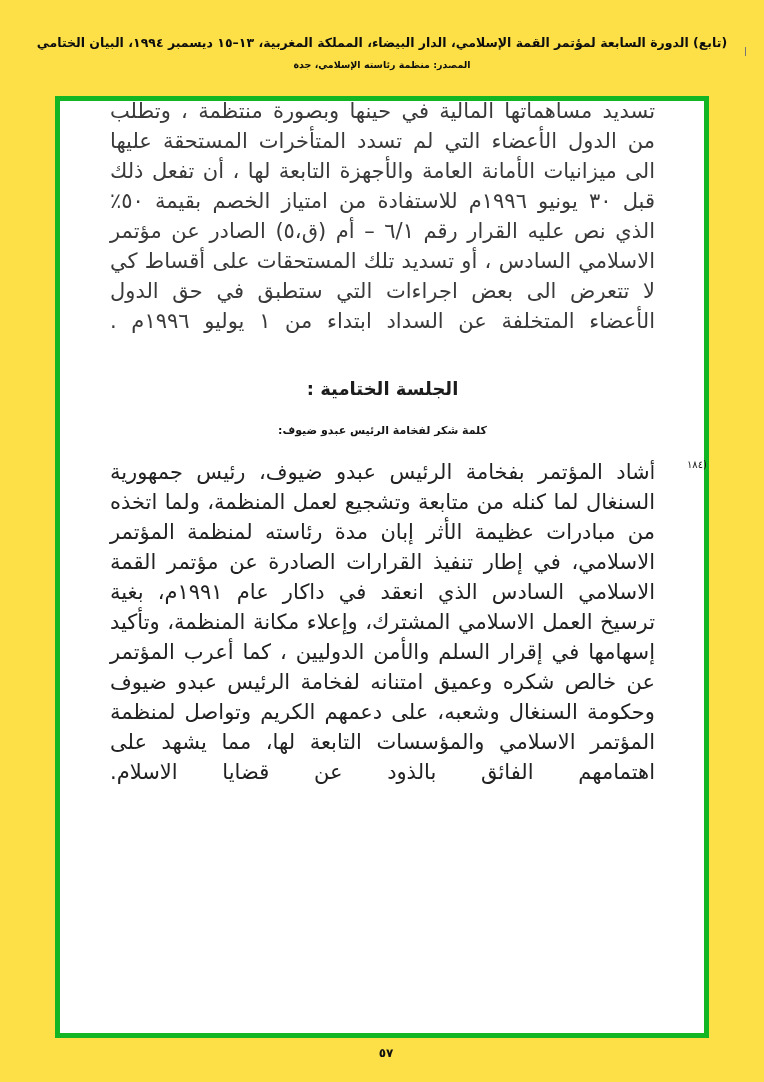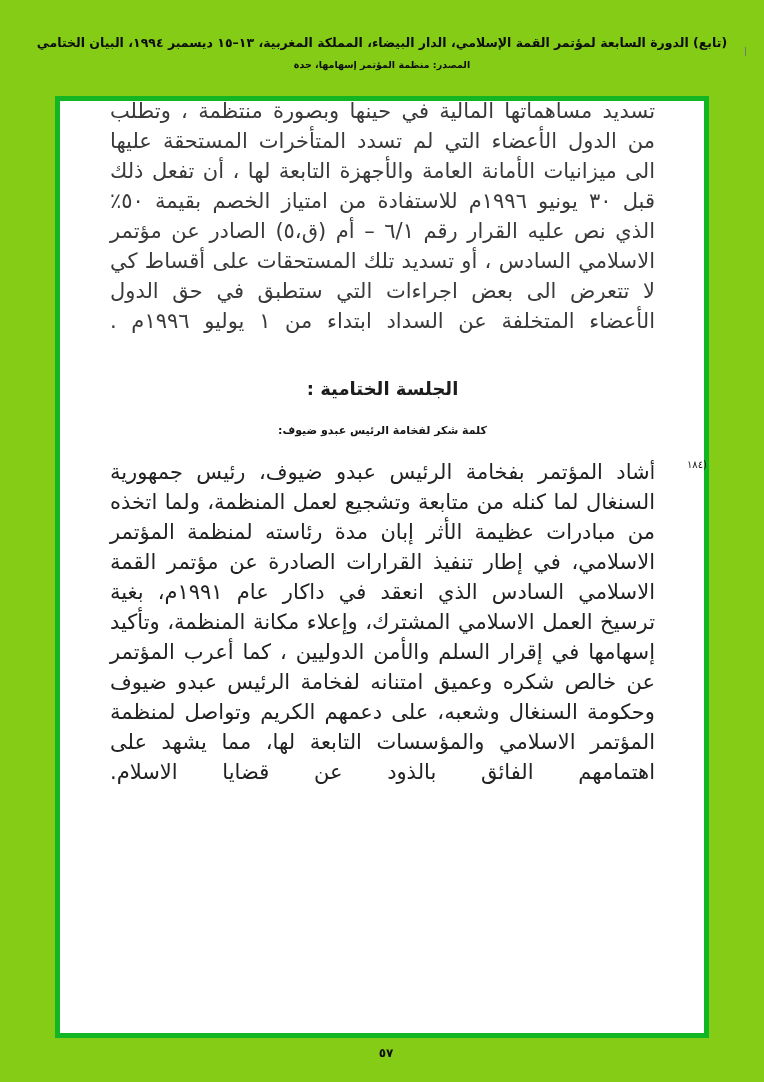--- a/index.html
+++ b/index.html
@@ -12,21 +12,21 @@
     height: 1082px;
     position: relative;
     font-family: "DejaVu Sans", "Liberation Sans", sans-serif;
     color: #1a1a1a;
     overflow: hidden;
   }
 
   .page {
     position: absolute;
     inset: 0;
-    background: #84cc16;
+    background: #fde047;
   }
 
   
   .header {
     position: absolute;
     top: 34px;
     left: 0;
     right: 0;
     text-align: center;
   }
@@ -152,21 +152,21 @@
     letter-spacing: 1px;
   }
 </style>
 </head>
 <body>
 
 <div class="page">
 
   <div class="header">
     <div class="header-line1">(تابع) الدورة السابعة لمؤتمر القمة الإسلامي، الدار البيضاء، المملكة المغربية، ١٣–١٥ ديسمبر ١٩٩٤، البيان الختامي</div>
-    <div class="header-line2">المصدر:   منظمة المؤتمر إسهامها، جدة</div>
+    <div class="header-line2">المصدر:   منظمة رئاسته الإسلامي، جدة</div>
   </div>
 
   <div class="margin-tick"></div>
 
   <div class="frame">
     <div class="frame-inner"></div>
   </div>
 
   <div class="content">
 

